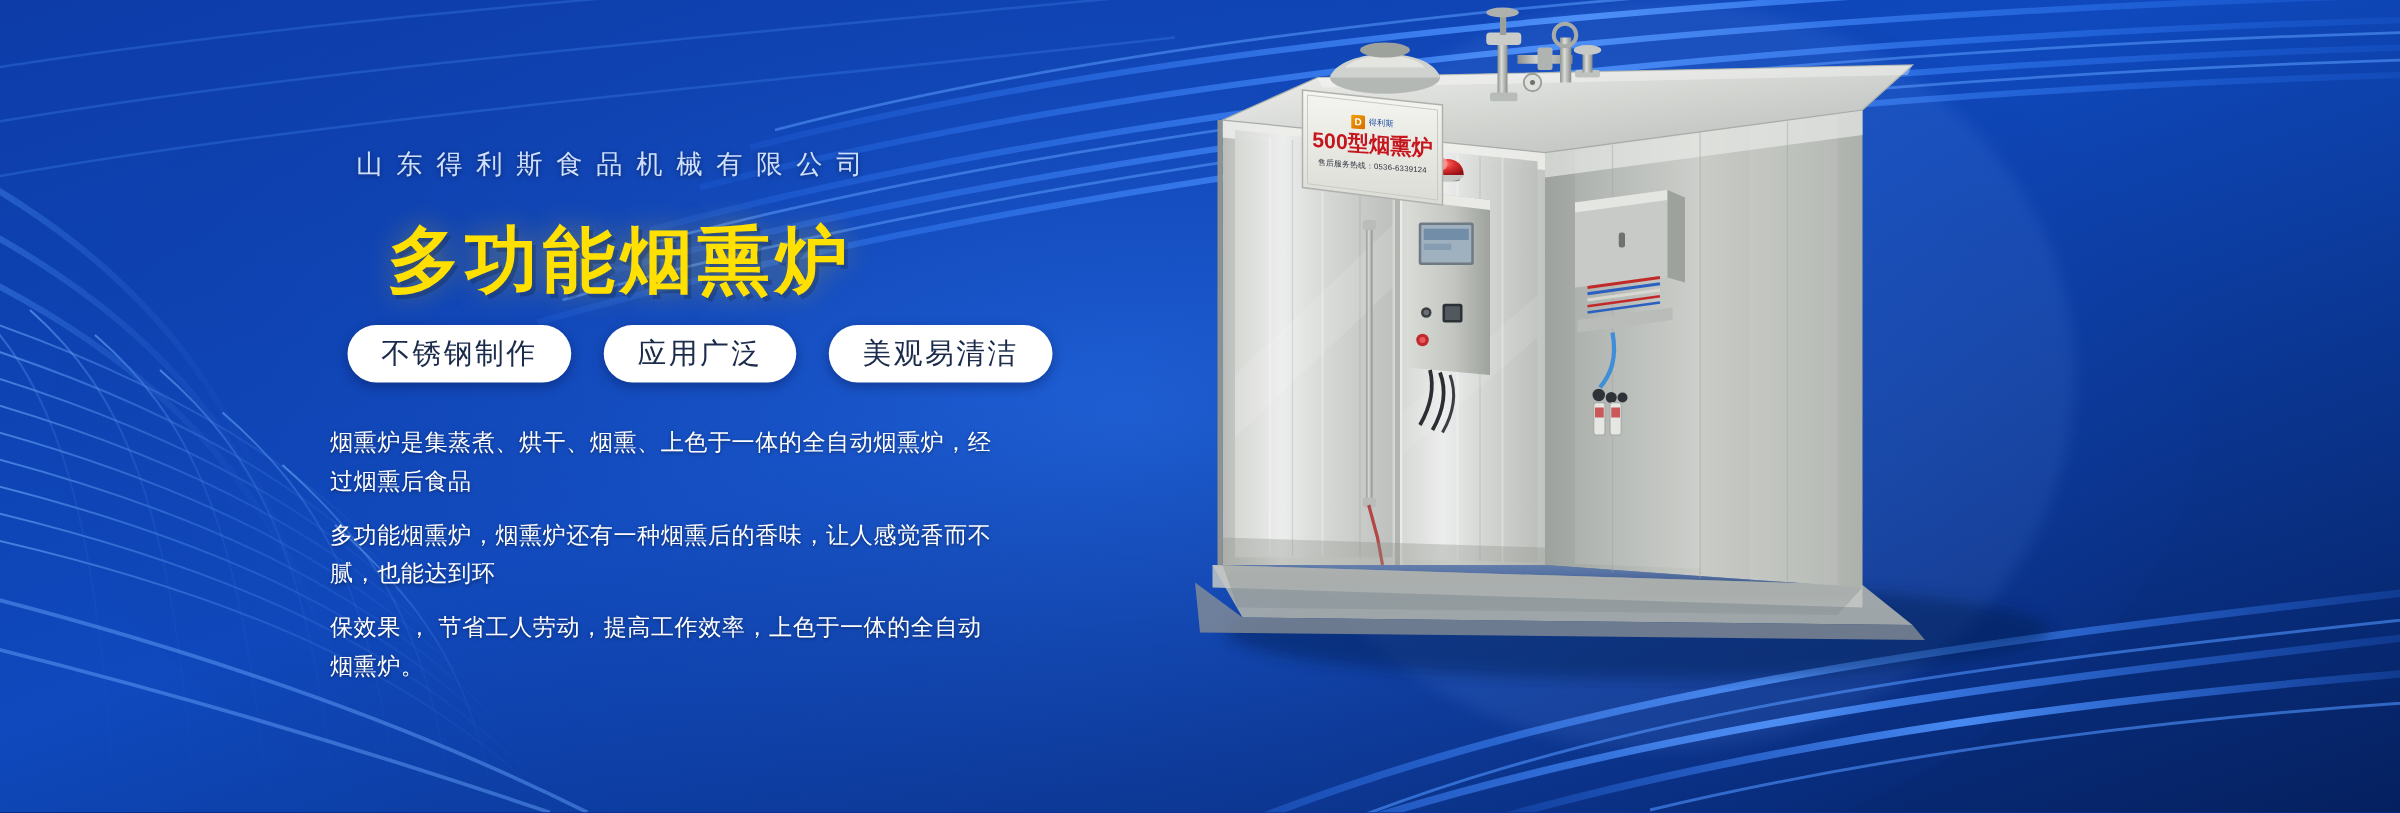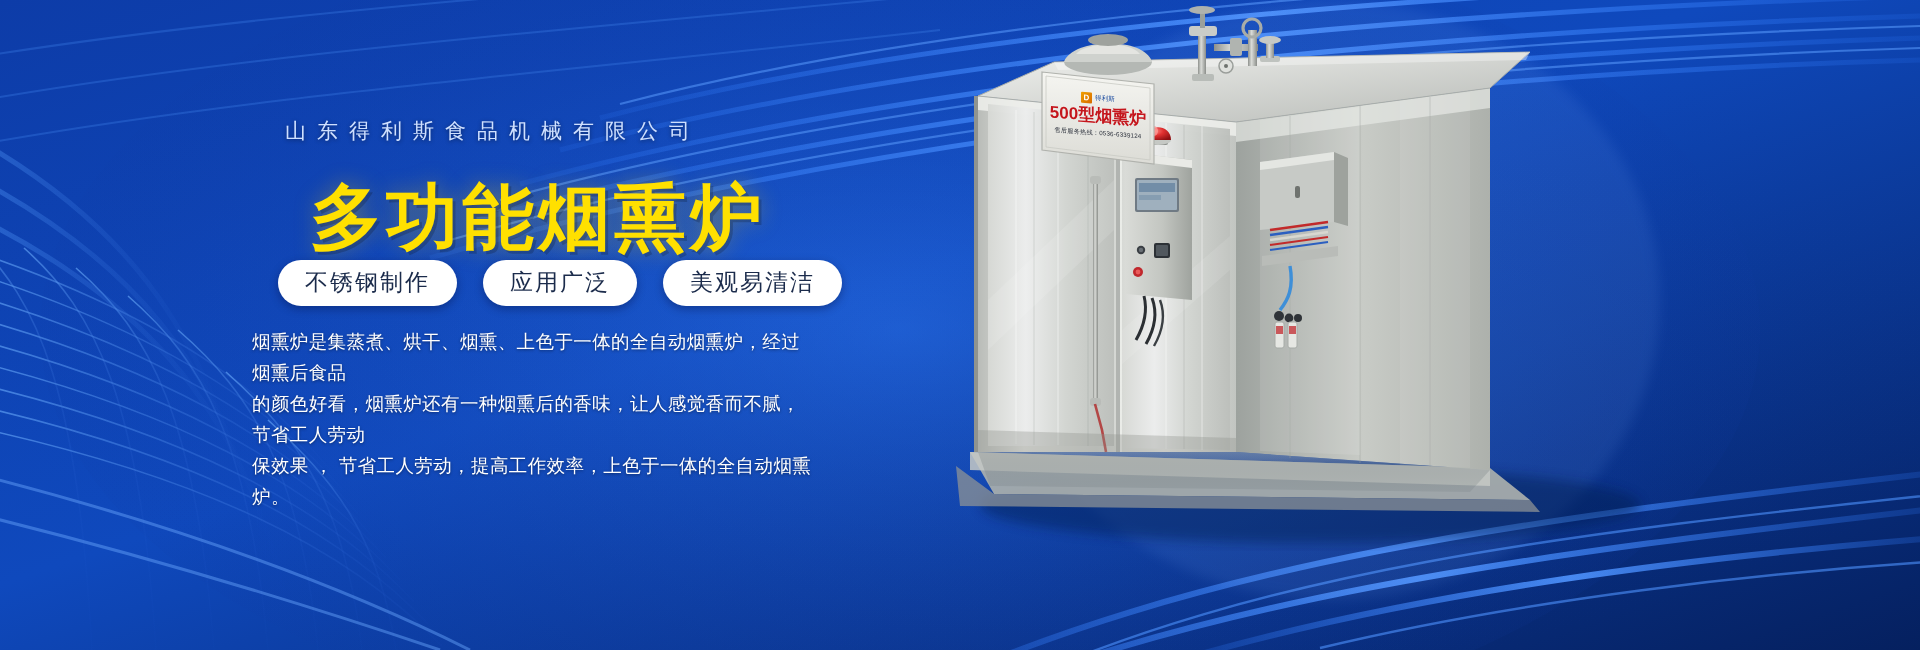--- a/index.html
+++ b/index.html
@@ -29,21 +29,21 @@
   #company-name {
     position:absolute; left:285px; top:117px;
     font-size:21px; letter-spacing:11px;
     color:#cfe0ff; font-weight:400;
     text-shadow:0 1px 4px rgba(0,0,0,.45);
     white-space:nowrap;
   }
 
   #headline {
     position:absolute; left:310px; top:170px;
-    font-size:72px; font-weight:bold;
+    font-size:58px; font-weight:bold;
     letter-spacing:4px;
     color:#ffe000;
     white-space:nowrap;
     text-shadow:
        3px 3px 0 rgba(0,0,0,.18),
        0 0 22px rgba(255,205,0,.35);
   }
 
   #pill-row {
     position:absolute; left:278px; top:260px;
@@ -63,21 +63,21 @@
 
   #desc {
     position:absolute; left:252px; top:326px;
     width:562px;
     color:#ffffff;
     font-size:18.5px;
     line-height:31px;
     letter-spacing:.4px;
     text-shadow:0 1px 3px rgba(0,0,0,.45);
   }
-  #desc p { margin:0; }
+  #desc p { margin:12px; }
 
   
   #product {
     position:absolute; left:930px; top:0; width:990px; height:650px;
     z-index:30;
   }
   #product svg { display:block; width:100%; height:100%; }
 
   
   #machine-sign {
@@ -434,19 +434,19 @@
     <h1 id="headline">多功能烟熏炉</h1>
 
     <div id="pill-row">
       <span class="pill">不锈钢制作</span>
       <span class="pill">应用广泛</span>
       <span class="pill">美观易清洁</span>
     </div>
 
     <div id="desc">
       <p>烟熏炉是集蒸煮、烘干、烟熏、上色于一体的全自动烟熏炉，经过烟熏后食品</p>
-      <p>的颜色好看，烟熏炉还有一种烟熏后的香味，让人感觉香而不腻，节省工人劳动</p>
+      <p>多功能烟熏炉，烟熏炉还有一种烟熏后的香味，让人感觉香而不腻，也能达到环</p>
       <p>保效果 ， 节省工人劳动，提高工作效率，上色于一体的全自动烟熏炉。</p>
     </div>
 
   </div>
 
 </div>
 
 </body></html>

